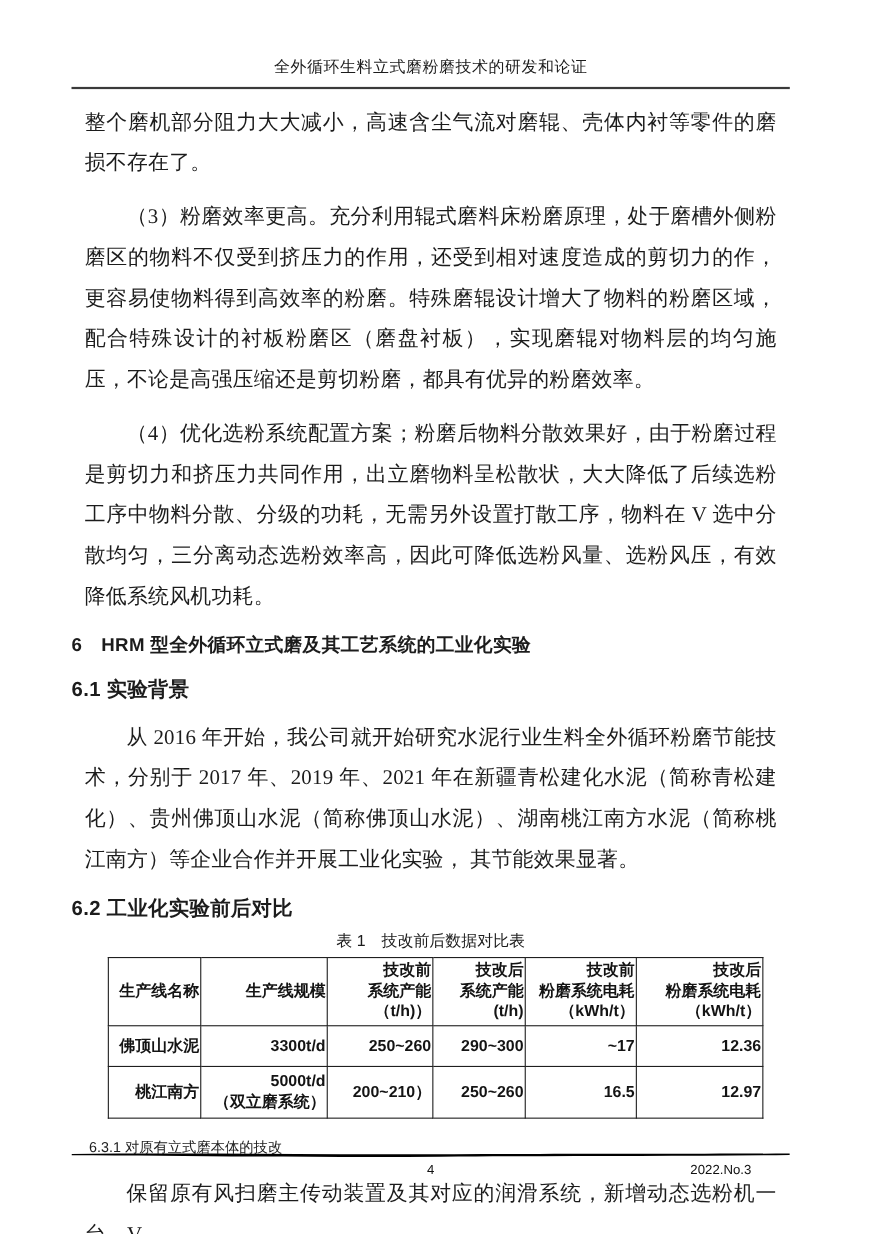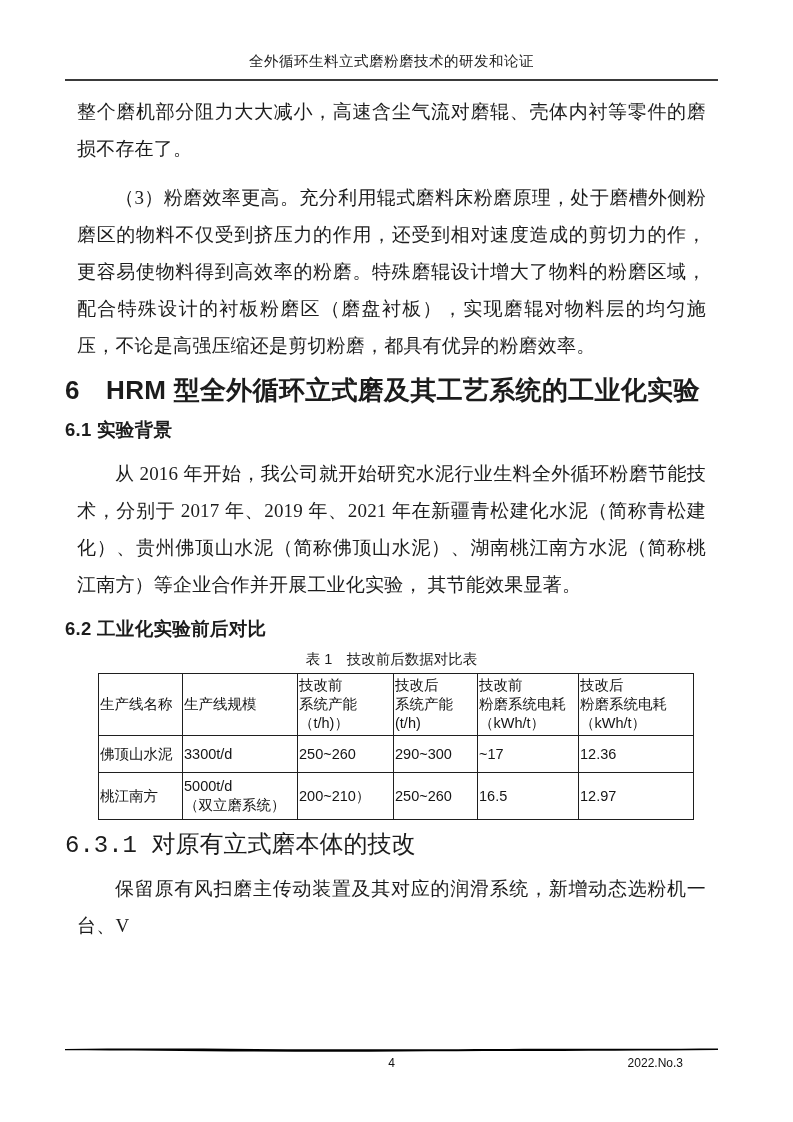--- a/index.html
+++ b/index.html
@@ -31,50 +31,50 @@
     text-indent: 2em;
     letter-spacing: 0.2px;
   }
   p.body.no-indent { text-indent: 0; }
   h1.sec, h2.sec {
     font-family: "Liberation Sans", "DejaVu Sans", sans-serif;
     font-weight: bold;
     margin: 0;
     letter-spacing: 0.3px;
   }
-  h1.sec { font-size: 26px; line-height: 28px; margin-top: 11px; }
+  h1.sec { font-size: 17px; line-height: 28px; margin-top: 11px; }
   h2.sec { font-size: 18.5px; line-height: 26px; margin-top: 13px; }
   h3.subsec {
-    font-family: Liberation Mono, monospace;
+    font-family: Liberation Sans, sans-serif;
     font-weight: normal;
-    font-size: 24px;
+    font-size: 13px;
     line-height: 25px;
-    margin: 13px 0 0 0;
+    margin: 13px 0 0 16px;
   }
   .table-caption {
     font-family: "Liberation Sans", "DejaVu Sans", sans-serif;
     text-align: center;
     font-size: 14.5px;
     line-height: 18px;
     margin: 8px 0 5px 0;
   }
   table.cmp {
     border-collapse: collapse;
     table-layout: fixed;
     width: 595px;
     margin-left: 33px;
     font-family: "Liberation Sans", "DejaVu Sans", sans-serif;
     font-size: 14.5px;
     color: #141414;
   }
   table.cmp th, table.cmp td {
     border: 1.5px solid #1f1f1f;
-    text-align: left;
+    text-align: right;
     vertical-align: middle;
-    font-weight: normal;
+    font-weight: bold;
     padding: 2px 1px;
   }
   table.cmp thead tr { height: 60px; }
   table.cmp tbody tr.r0, table.cmp tbody tr.r1 { height: 37px; }
   table.cmp tbody tr.r2 { height: 47px; }
   table.cmp .ln { display: block; line-height: 19px; }
   .footer {
     position: absolute;
     left: 65px;
     right: 64px;
@@ -100,20 +100,21 @@
   <div class="running-header">
     <span>全外循环生料立式磨粉磨技术的研发和论证</span>
   </div>
 
   <div class="content">
 
     <p class="body no-indent">整个磨机部分阻力大大减小，高速含尘气流对磨辊、壳体内衬等零件的磨损不存在了。</p>
 
     <p class="body">（3）粉磨效率更高。充分利用辊式磨料床粉磨原理，处于磨槽外侧粉磨区的物料不仅受到挤压力的作用，还受到相对速度造成的剪切力的作，更容易使物料得到高效率的粉磨。特殊磨辊设计增大了物料的粉磨区域，配合特殊设计的衬板粉磨区（磨盘衬板），实现磨辊对物料层的均匀施压，不论是高强压缩还是剪切粉磨，都具有优异的粉磨效率。</p>
 
+    <p class="body">（4）优化选粉系统配置方案；粉磨后物料分散效果好，由于粉磨过程是剪切力和挤压力共同作用，出立磨物料呈松散状，大大降低了后续选粉工序中物料分散、分级的功耗，无需另外设置打散工序，物料在 V 选中分散均匀，三分离动态选粉效率高，因此可降低选粉风量、选粉风压，有效降低系统风机功耗。</p>
 
     <h1 class="sec">6　HRM 型全外循环立式磨及其工艺系统的工业化实验</h1>
 
     <h2 class="sec">6.1 实验背景</h2>
 
     <p class="body">从 2016 年开始，我公司就开始研究水泥行业生料全外循环粉磨节能技术，分别于 2017 年、2019 年、2021 年在新疆青松建化水泥（简称青松建化）、贵州佛顶山水泥（简称佛顶山水泥）、湖南桃江南方水泥（简称桃江南方）等企业合作并开展工业化实验， 其节能效果显著。</p>
 
     <h2 class="sec">6.2 工业化实验前后对比</h2>
 
     <div class="table-caption">表 1　技改前后数据对比表</div>

